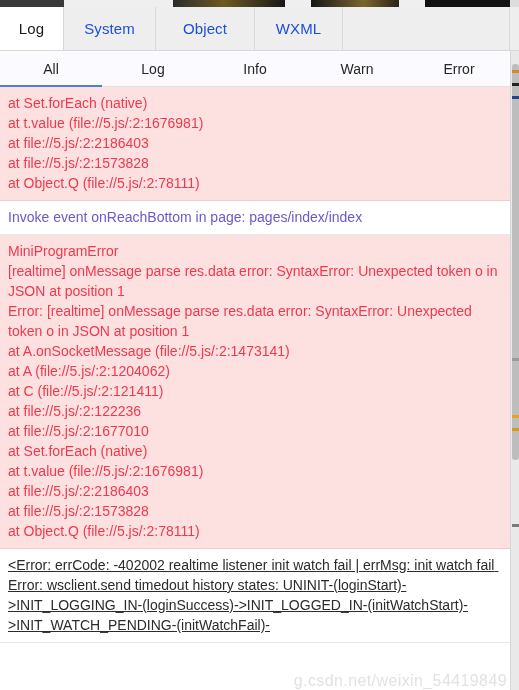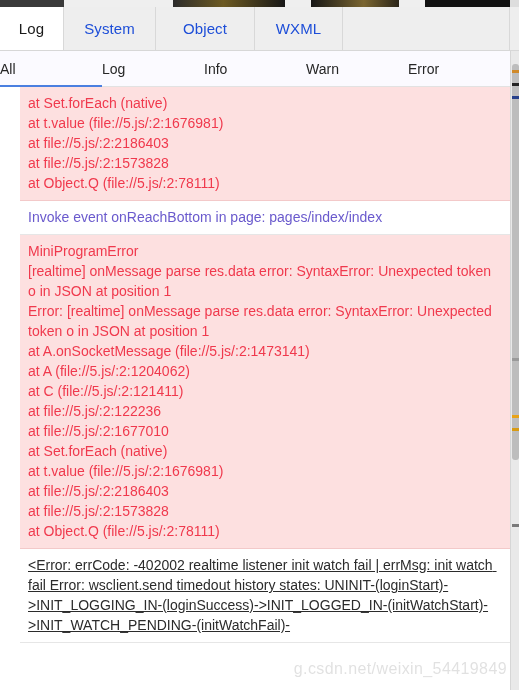--- a/index.html
+++ b/index.html
@@ -92,21 +92,21 @@
     align-items: stretch;
     background: #fbfaff;
     border-bottom: 1px solid #e2e2e2;
     box-sizing: border-box;
     padding-right: 9px;
   }
   .filter {
     flex: 1 1 0;
     display: flex;
     align-items: center;
-    justify-content: flex-start;
+    justify-content: center;
     font-size: 14px;
     color: #262626;
     position: relative;
     cursor: default;
     user-select: none;
   }
   .filter.active::after {
     content: "";
     position: absolute;
     left: 0;
@@ -117,21 +117,20 @@
   }
 
   
   .console {
     flex: 1 1 auto;
     position: relative;
     overflow: hidden;
     background: #ffffff;
     padding-right: 9px;
     box-sizing: border-box;
-    margin-left: 20px;
   }
   .entry {
     padding: 6px 8px 7px 8px;
     box-sizing: border-box;
     font-size: 14px;
     line-height: 20px;
     word-break: break-word;
     white-space: pre-wrap;
     cursor: default;
   }
@@ -174,21 +173,21 @@
     position: absolute;
     left: 1px;
     width: 7px;
     height: 3px;
   }
 
   
   .watermark {
     position: absolute;
     right: 12px;
-    bottom: 12px;
+    bottom: 0;
     font-size: 16px;
     color: rgba(120,120,120,0.22);
     letter-spacing: 0.4px;
     pointer-events: none;
     user-select: none;
     white-space: nowrap;
   }
 </style>
 </head>
 <body>

